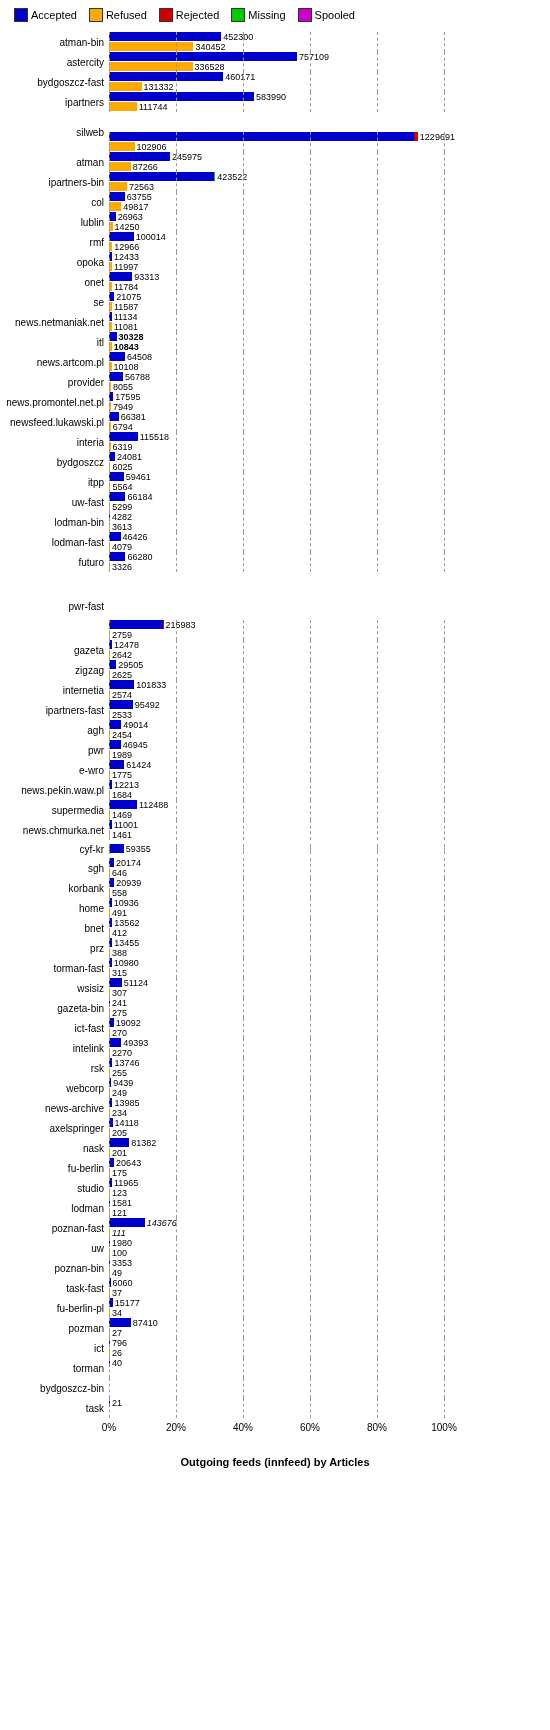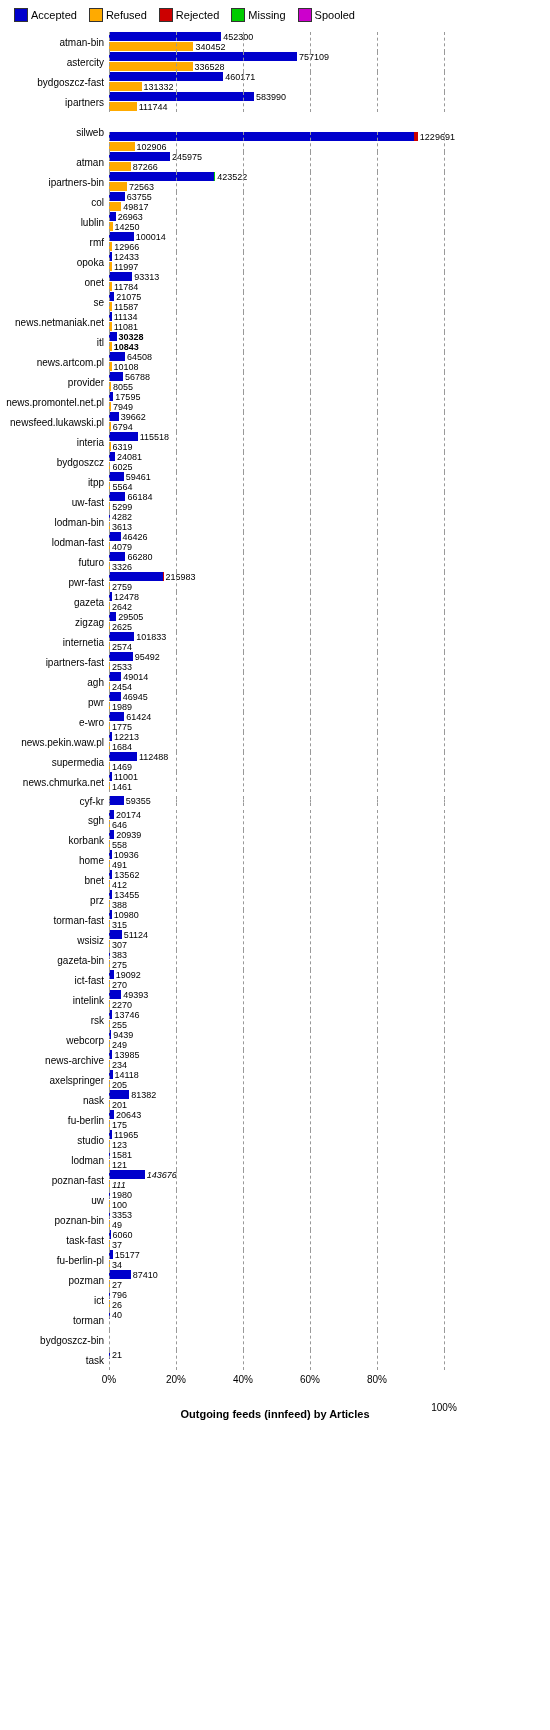--- a/index.html
+++ b/index.html
@@ -481,21 +481,21 @@
         <div class="row-label">newsfeed.lukawski.pl</div>
         <div class="bar-wrapper" style="position: relative; flex: 1 1 0%;">
           <div class="dashed-line" style="left: 0px;"></div>
           <div class="dashed-line" style="left: 67px;"></div>
           <div class="dashed-line" style="left: 134px;"></div>
           <div class="dashed-line" style="left: 201px;"></div>
           <div class="dashed-line" style="left: 268px;"></div>
           <div class="dashed-line" style="left: 335px;"></div>
           <div class="bar-row">
             <div class="bar-segment accepted" style="width: 9.84205px;"></div>
-            <span class="bar-label">39662</span>
+            <span class="bar-label">66381</span>
           </div>
           <div class="bar-row">
             <div class="bar-segment refused" style="width: 1.68592px;"></div>
             <span class="bar-label">6794</span>
           </div>
         </div>
       </div>
       <div class="row">
         <div class="row-label">interia</div>
         <div class="bar-wrapper" style="position: relative; flex: 1 1 0%;">
@@ -624,21 +624,21 @@
             <span class="bar-label">66280</span>
           </div>
           <div class="bar-row">
             <div class="bar-segment refused" style="width: 1px;"></div>
             <span class="bar-label">3326</span>
           </div>
         </div>
       </div>
       <div class="row">
         <div class="row-label">pwr-fast</div>
-        <div class="bar-wrapper" style="position: relative; flex: 1 1 0%;">
+        <div class="bar-wrapper" style="position: relative; flex: 1 1 0%; margin-top: 48px;">
           <div class="dashed-line" style="left: 0px;"></div>
           <div class="dashed-line" style="left: 67px;"></div>
           <div class="dashed-line" style="left: 134px;"></div>
           <div class="dashed-line" style="left: 201px;"></div>
           <div class="dashed-line" style="left: 268px;"></div>
           <div class="dashed-line" style="left: 335px;"></div>
           <div class="bar-row">
             <div class="bar-segment accepted" style="width: 53.5958px;"></div>
             <div class="bar-segment rejected" style="width: 1px;"></div>
             <span class="bar-label">215983</span>
@@ -991,21 +991,21 @@
         <div class="row-label">gazeta-bin</div>
         <div class="bar-wrapper" style="position: relative; flex: 1 1 0%;">
           <div class="dashed-line" style="left: 0px;"></div>
           <div class="dashed-line" style="left: 67px;"></div>
           <div class="dashed-line" style="left: 134px;"></div>
           <div class="dashed-line" style="left: 201px;"></div>
           <div class="dashed-line" style="left: 268px;"></div>
           <div class="dashed-line" style="left: 335px;"></div>
           <div class="bar-row">
             <div class="bar-segment accepted" style="width: 1px;"></div>
-            <span class="bar-label">383</span>
+            <span class="bar-label">241</span>
           </div>
           <div class="bar-row">
             <div class="bar-segment refused" style="width: 1px;"></div>
             <span class="bar-label">275</span>
           </div>
         </div>
       </div>
       <div class="row">
         <div class="row-label">ict-fast</div>
         <div class="bar-wrapper" style="position: relative; flex: 1 1 0%;">
@@ -1383,17 +1383,17 @@
         </div>
       </div>
     </div>
 
   <div class="x-axis" id="x-axis" style="height:18px; position:relative; margin-left:105px;">
   <span class="x-label" style="left: 0px;">0%</span>
       <span class="x-label" style="left: 67px;">20%</span>
       <span class="x-label" style="left: 134px;">40%</span>
       <span class="x-label" style="left: 201px;">60%</span>
       <span class="x-label" style="left: 268px;">80%</span>
-      <span class="x-label" style="left: 335px; margin-top: 28px;">100%</span>
+      <span class="x-label" style="left: 335px;">100%</span>
     </div>
 
   <div class="x-axis-title">Outgoing feeds (innfeed) by Articles</div>
 </div>
 
 </body></html>

